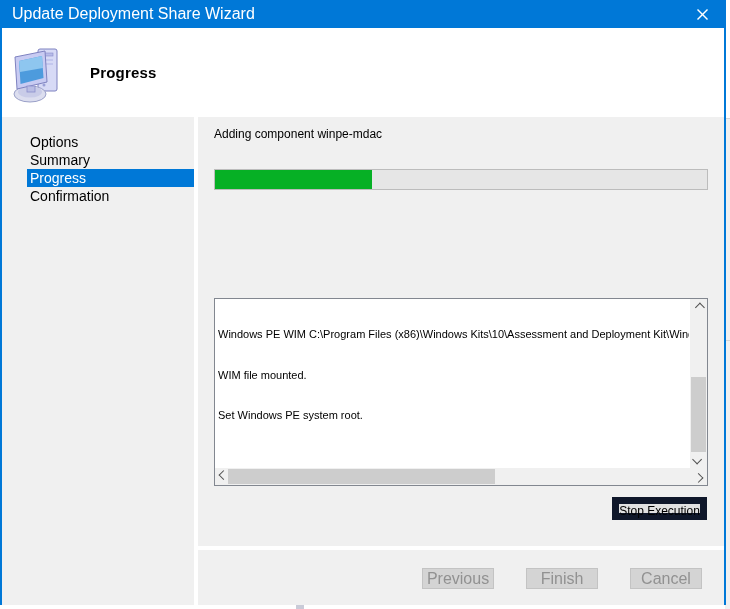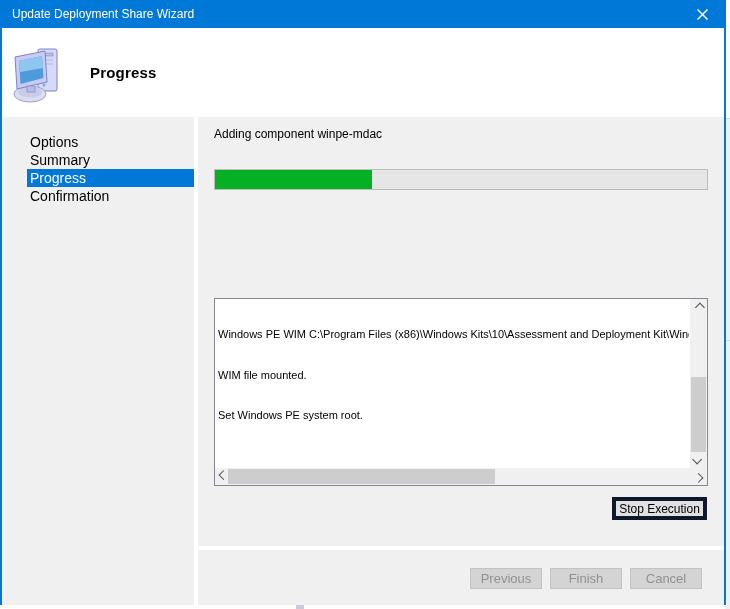--- a/index.html
+++ b/index.html
@@ -24,21 +24,21 @@
 
   
   .window {
     position:absolute; left:0; top:0; width:726px; height:605px;
     border:2px solid #0078d7; border-top:none;
     background:#f0f0f0;
   }
   .titlebar {
     height:28px; background:#0078d7; color:#fff;
     display:flex; align-items:center;
-    font-size:12px;
+    font-size:16px;
     padding-left:10px;
   }
   .titlebar-text { flex:1; }
   .close-btn {
     width:44px; height:28px; display:flex; align-items:center; justify-content:center;
     cursor:default;
   }
   .header {
     height:89px; background:#ffffff;
     display:flex; align-items:center;
@@ -96,35 +96,35 @@
   }
   .chev { width:7px; height:7px; border-left:1.5px solid #505050; border-bottom:1.5px solid #505050; }
   .chev.up    { transform:rotate(135deg) translate(-1px,-1px); }
   .chev.down  { transform:rotate(-45deg) translate(-1px,-1px); }
   .chev.left  { transform:rotate(45deg)  translate(-1px,-1px); }
   .chev.right { transform:rotate(225deg) translate(-1px,-1px); }
 
   .stop-btn {
     position:absolute; right:17px; top:380px;
     width:95px; height:23px;
-    background:#e1e1e1; border:4px solid #0f172a;
+    background:#e1e1e1; border:7px solid #0f172a;
     font-size:12px; font-family:"Liberation Sans", sans-serif;
     color:#000;
   }
 
   
   .footer-sep { position:absolute; left:196px; right:0; top:429px; height:4px; background:#ffffff; }
   .footer-buttons {
     position:absolute; right:22px; top:451px;
     display:flex; gap:8px;
   }
   .wiz-btn {
     width:72px; height:21px;
     background:#d4d4d4; border:1px solid #c3c3c3;
-    color:#919191; font-size:13px; font-family:"Liberation Sans", sans-serif;
+    color:#919191; font-size:16px; font-family:"Liberation Sans", sans-serif;margin-left:24px;
   }
 </style>
 </head>
 <body>
 
 <div class="bg-right-strip"></div>
 <div class="bg-right-line"></div>
 <div class="bg-bottom-artifact"></div>
 
 <div class="window">

